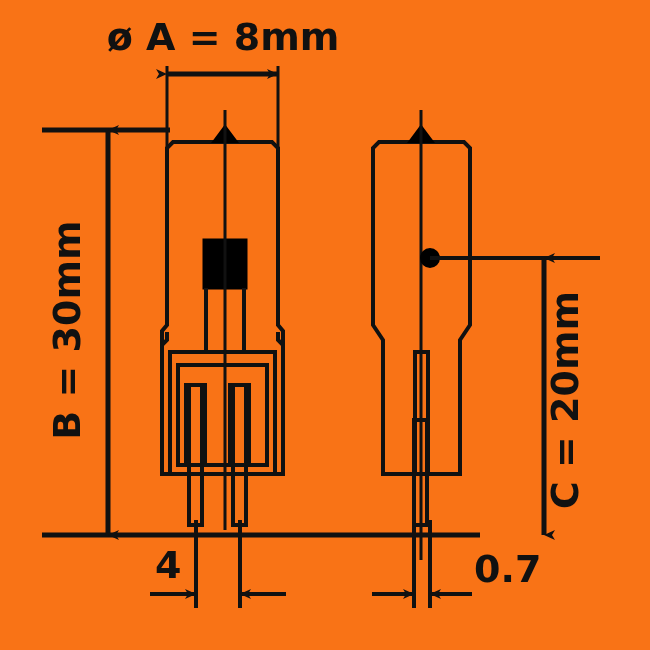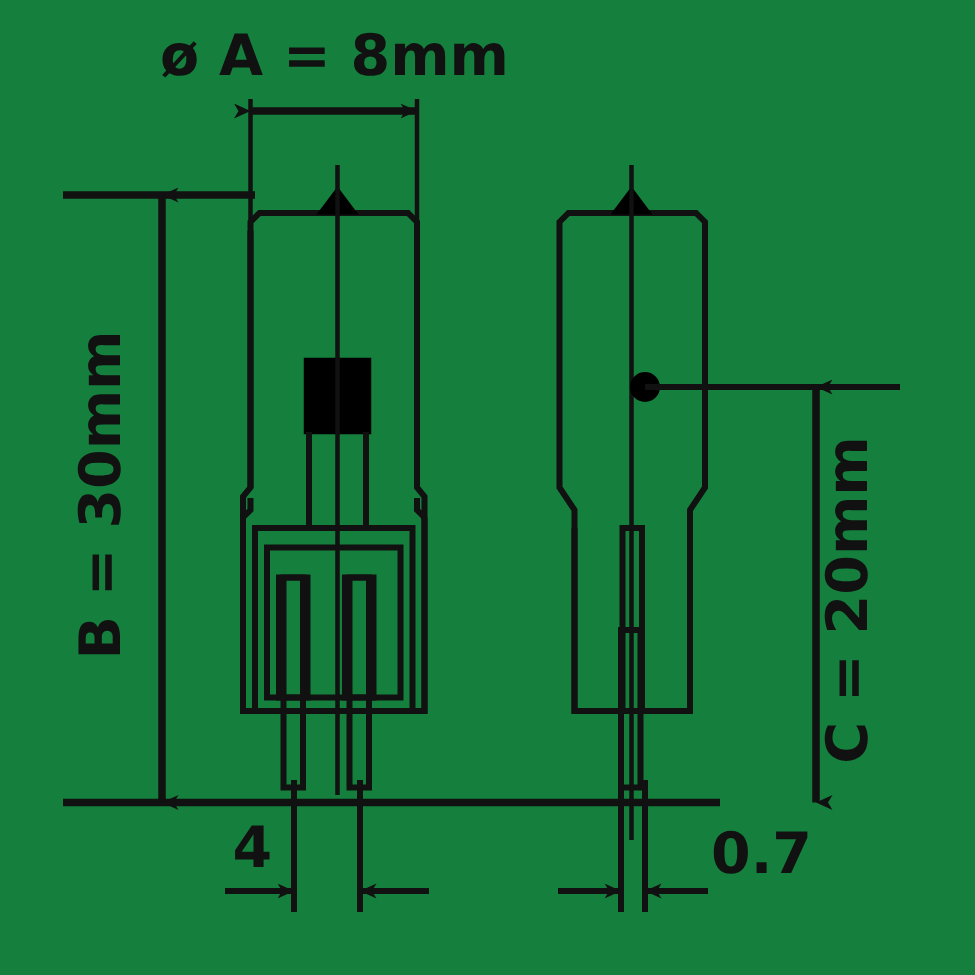--- a/index.html
+++ b/index.html
@@ -7,21 +7,21 @@
     padding: 0;
     background: #ffffff;
   }
   body {
     font-family: "DejaVu Sans", sans-serif;
   }
   #stage {
     position: relative;
     width: 650px;
     height: 650px;
-    background: #15803d;
+    background: #f97316;
     overflow: hidden;
   }
   #drawing {
     position: absolute;
     left: 0;
     top: 0;
   }
   .dimtext {
     font-family: "DejaVu Sans", sans-serif;
     font-weight: bold;

